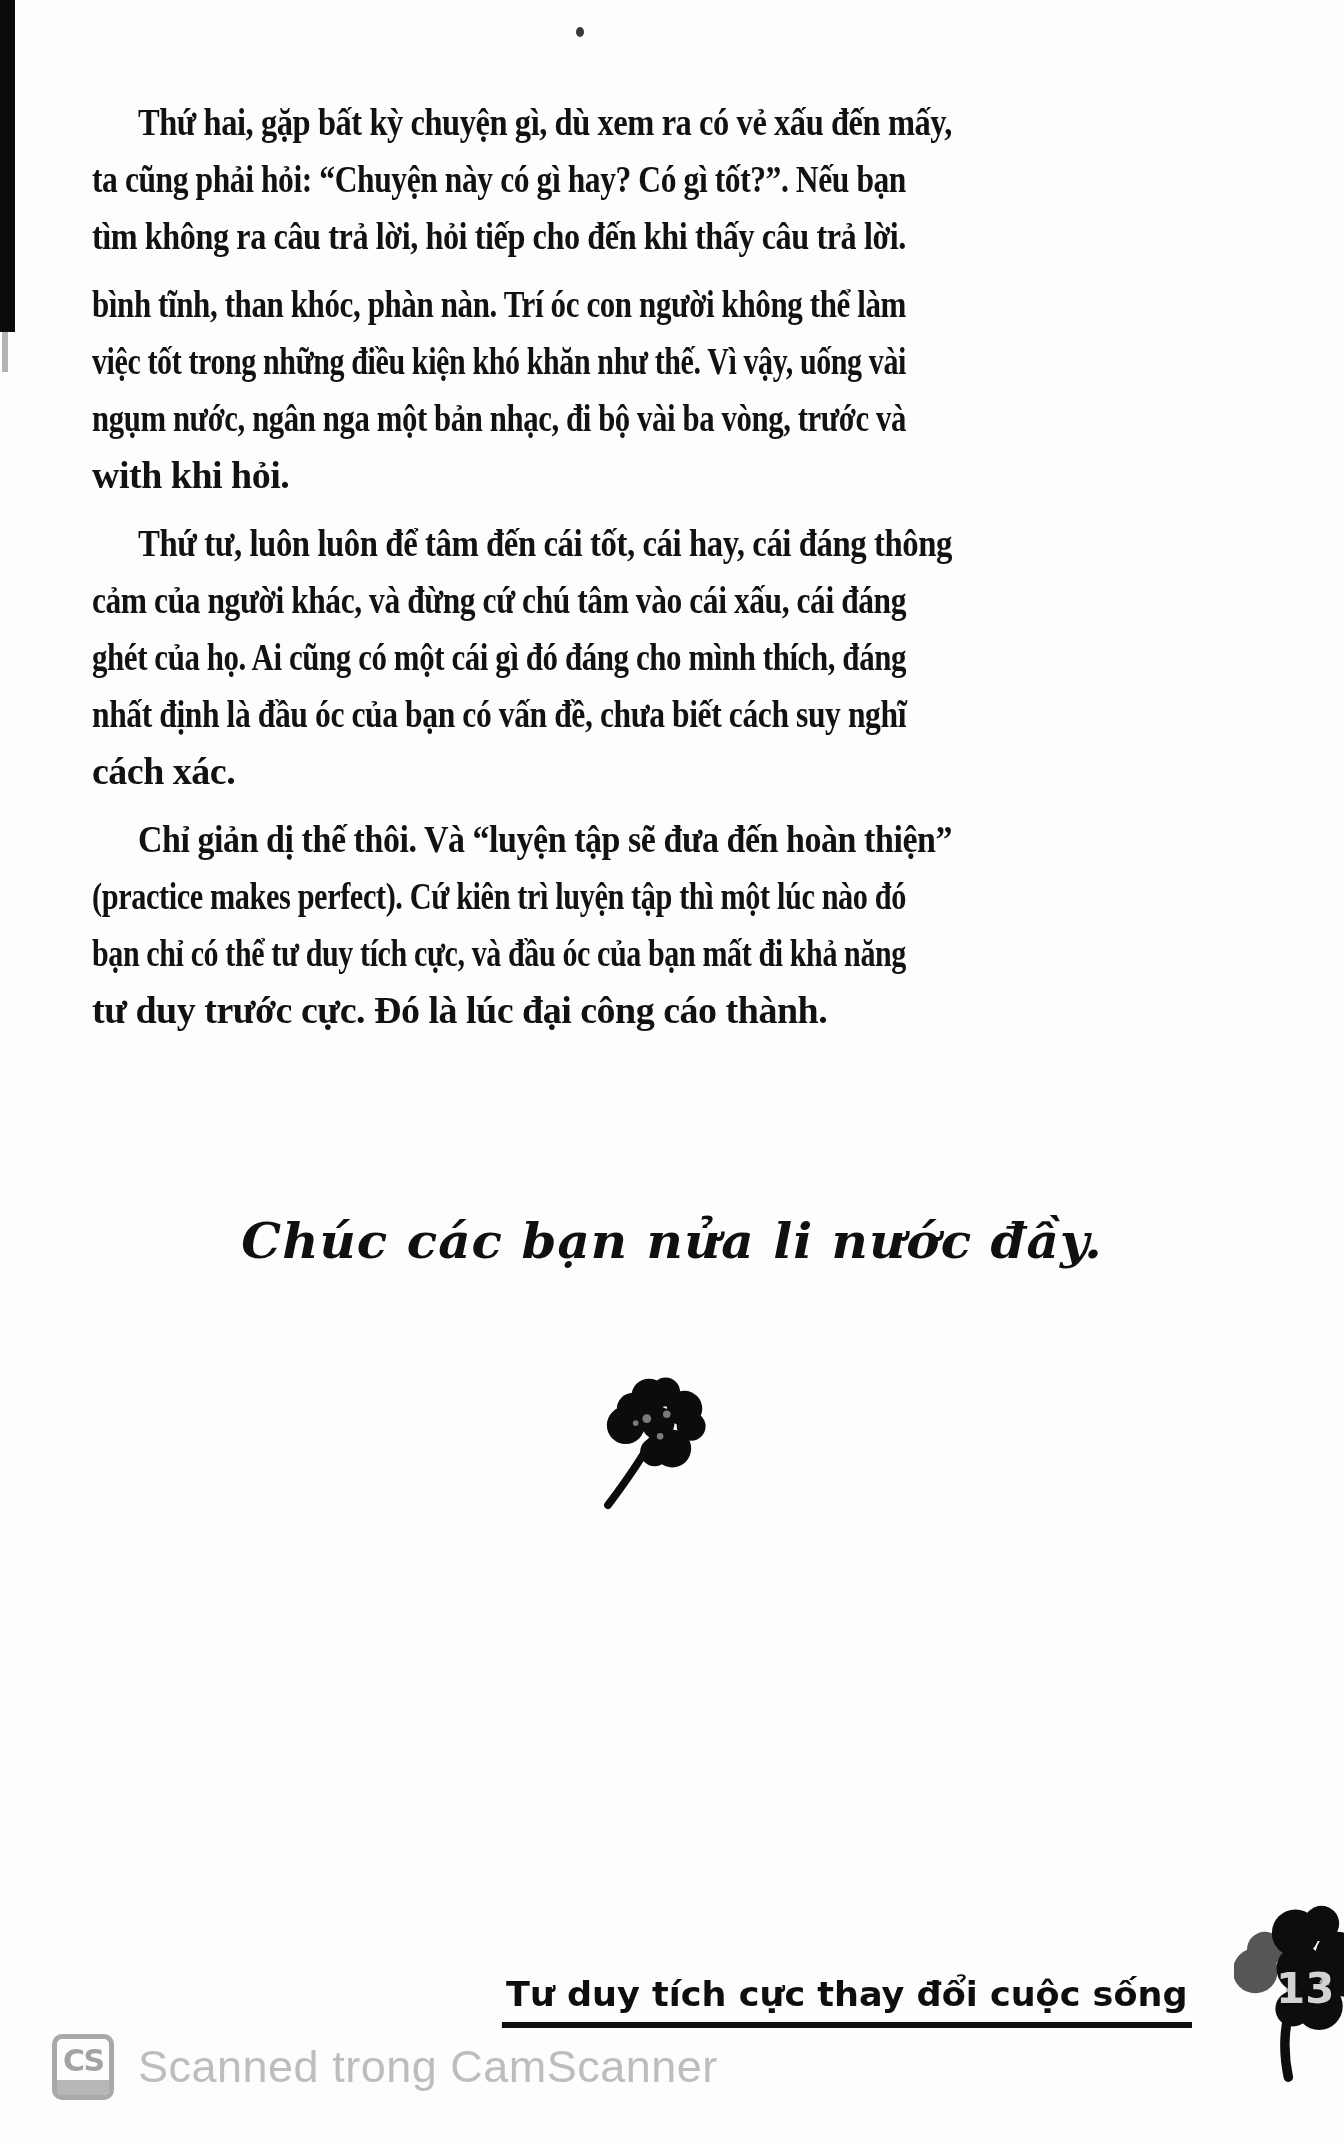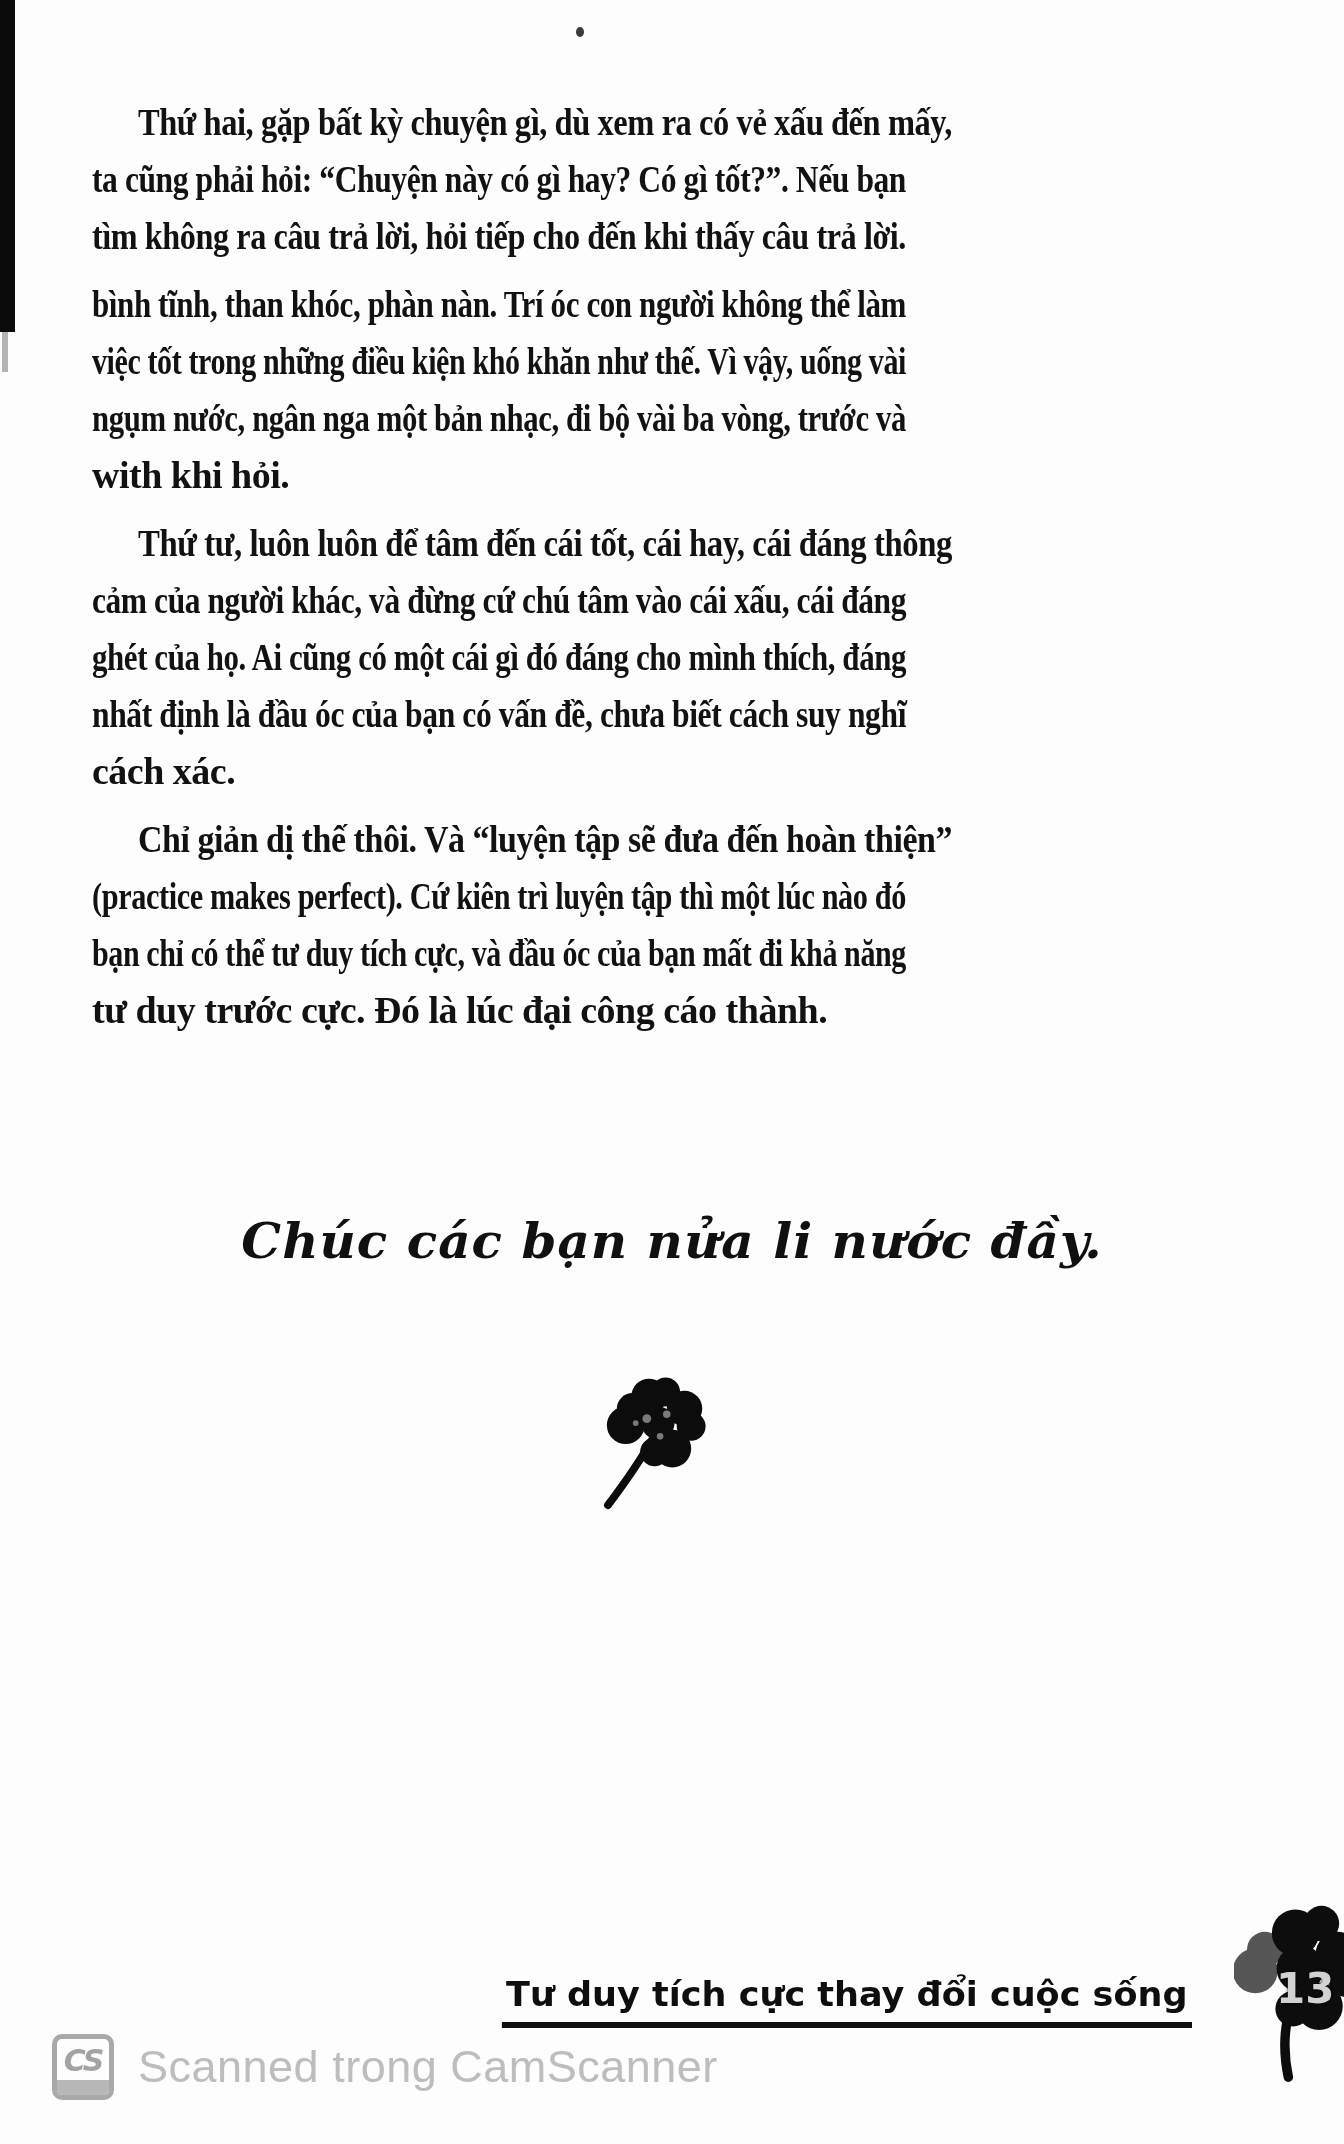--- a/index.html
+++ b/index.html
@@ -101,21 +101,20 @@
     background:#fdfdfd;
     overflow:hidden;
     flex:none;
   }
   .cs-logo-letters{
     position:absolute;left:0;top:1px;width:100%;height:40px;
     display:flex;align-items:center;justify-content:center;
     font-family:"DejaVu Sans","Liberation Sans",sans-serif;
     font-weight:bold;font-size:30px;color:#a3a3a3;
     letter-spacing:-2px;
-    font-style:italic;
   }
   .cs-logo-bed{
     position:absolute;left:0;bottom:0;width:100%;height:15px;
     background:#b7b7b7;
   }
   .wm-text{
     margin-left:24px;
     font-family:"Liberation Sans","DejaVu Sans",sans-serif;
     font-size:45px;
     color:#bdbdbd;

